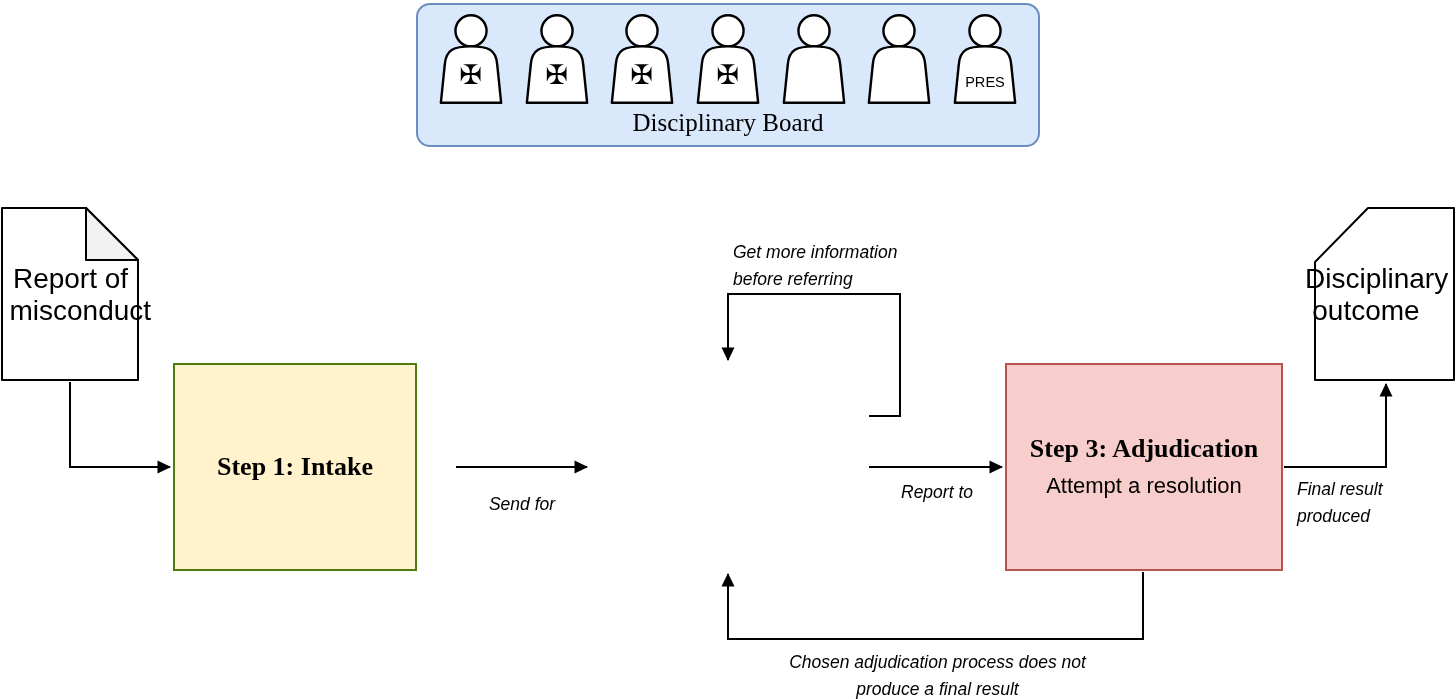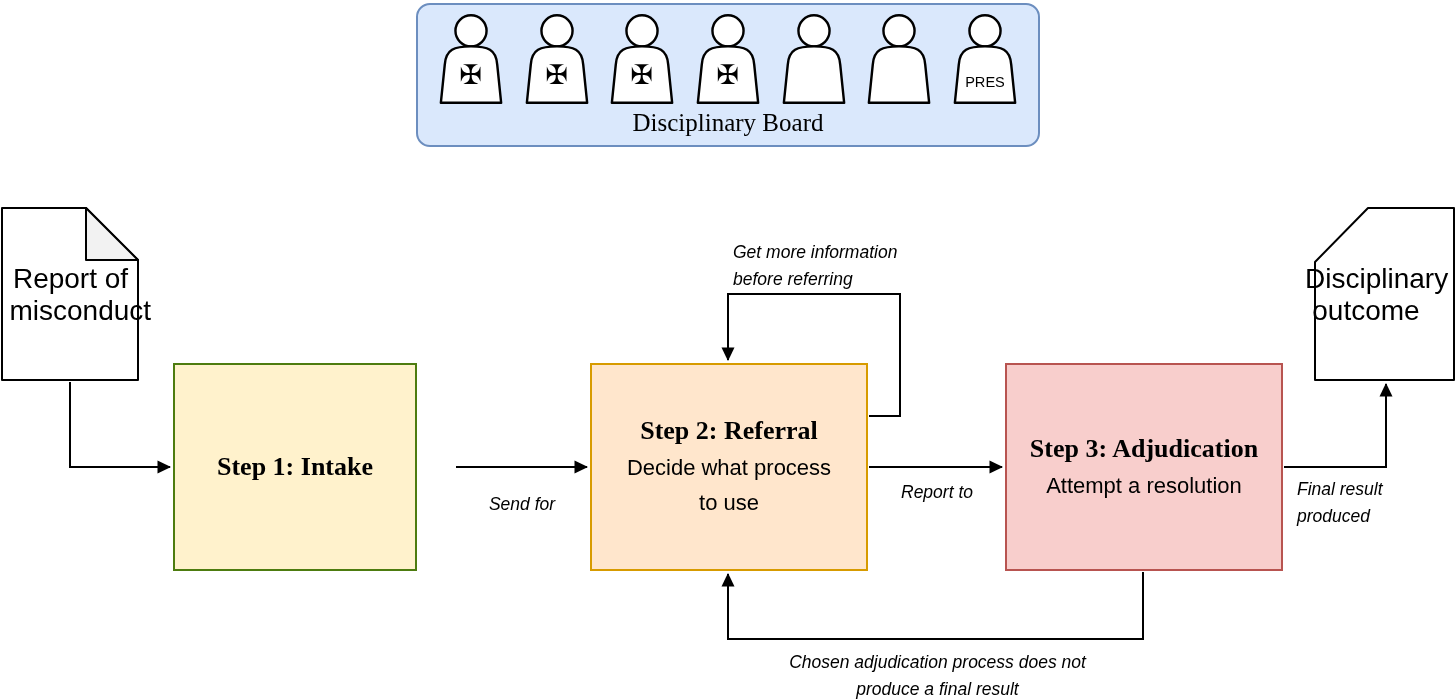--- a/index.html
+++ b/index.html
@@ -113,24 +113,20 @@
   <svg class="doc-svg" style="left:1314px;top:207px" width="142" height="175">
     <polygon class="doc-shape" points="1,55 54,1 140,1 140,173 1,173"></polygon>
   </svg>
   <div class="doc-label" style="left:1288px;top:208px;width:156px;height:173px">
     <div class="inner">Disciplinary outcome</div>
   </div>
 
   <div class="step step1">
     <div class="step-title">Step 1: Intake</div>
   </div>
-  <div class="step step2">
-    <div class="step-title">Step 2: Referral</div>
-    <div class="step-sub">Decide what process to use</div>
-  </div>
   <div class="step step3">
     <div class="step-title">Step 3: Adjudication</div>
     <div class="step-sub">Attempt a resolution</div>
   </div>
 
   <svg class="connectors">
     <defs>
       <marker id="arrow" markerUnits="userSpaceOnUse" markerWidth="18" markerHeight="16" refX="13" refY="7" orient="auto">
         <path d="M0.5,0.5 L14,7 L0.5,13.5 Z" fill="#000000"></path>
       </marker>

